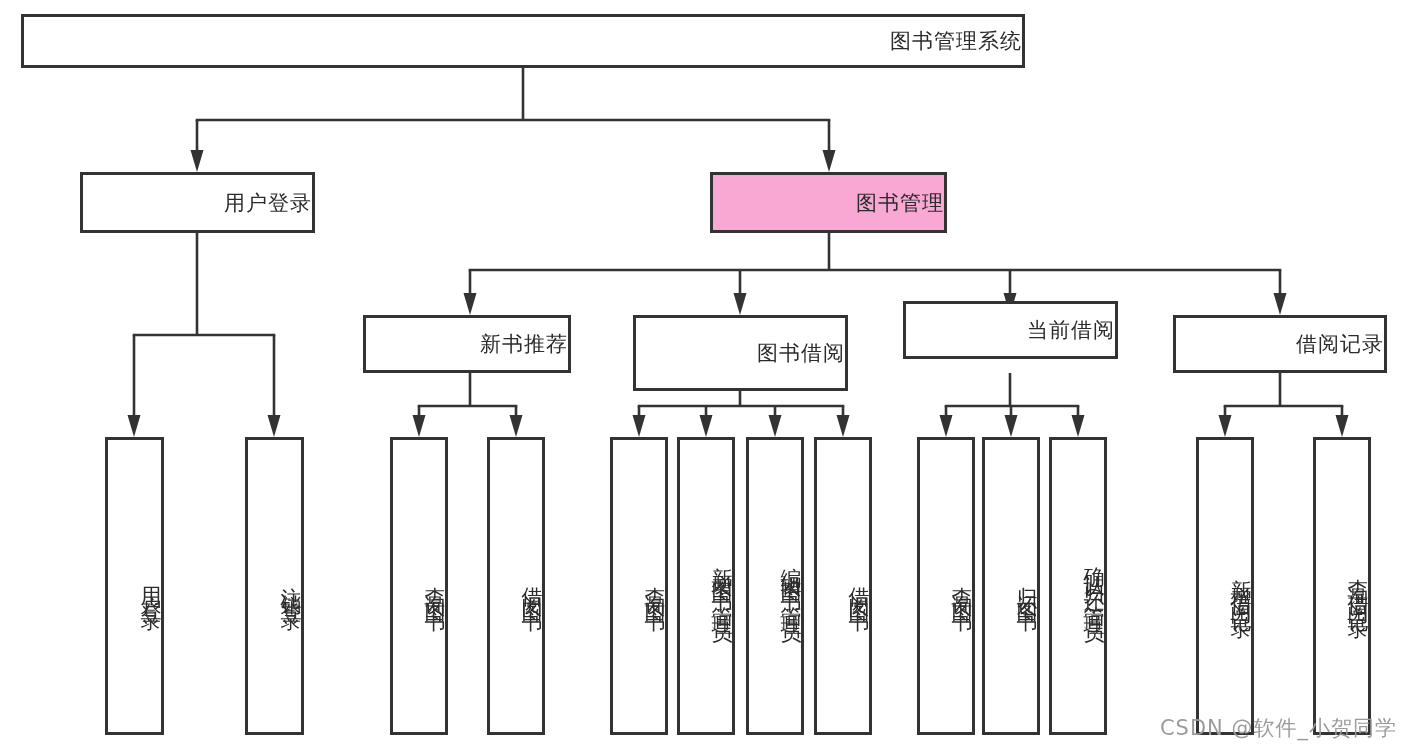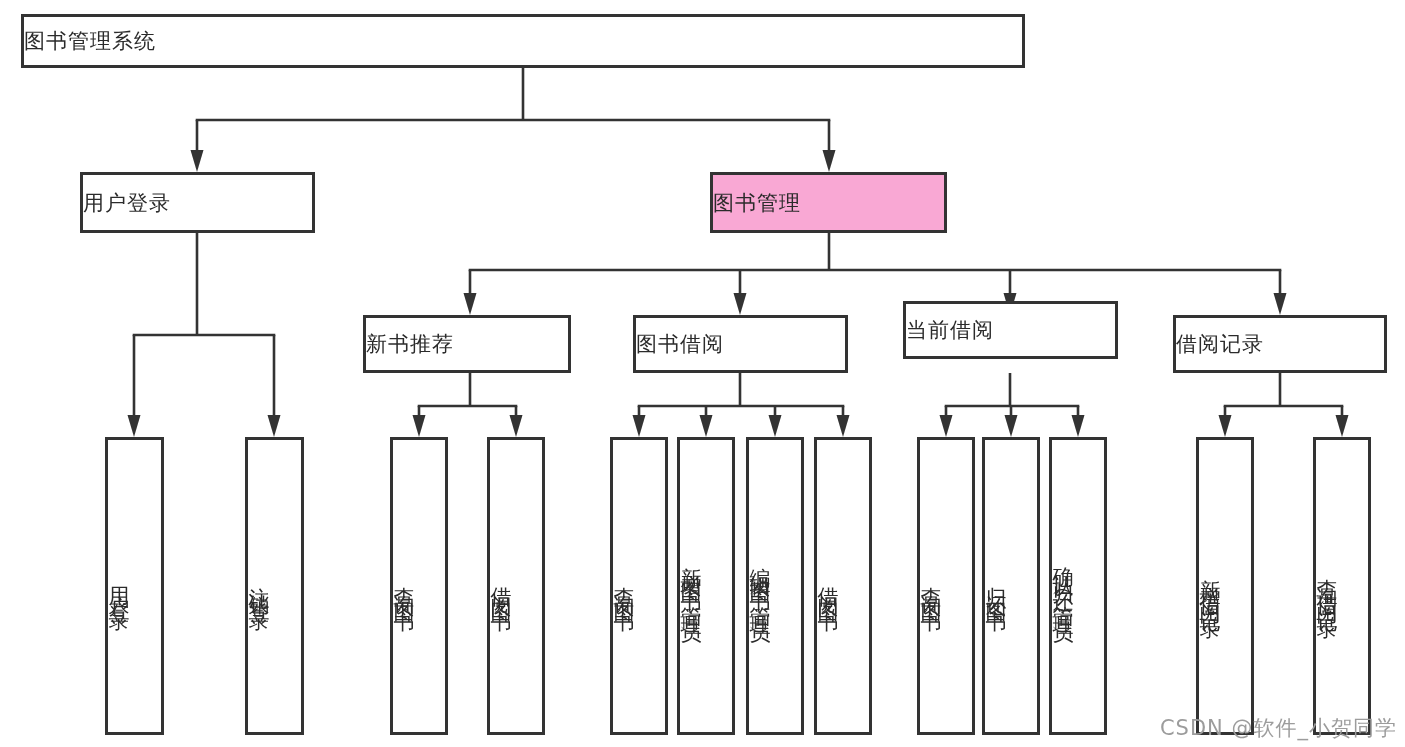--- a/index.html
+++ b/index.html
@@ -5,21 +5,21 @@
   html,body{margin:0;padding:0;background:#ffffff;}
   body{
     width:1405px;height:747px;position:relative;overflow:hidden;
     font-family:"DejaVu Sans","Liberation Sans",sans-serif;
   }
   #diagram{position:absolute;inset:0;width:1405px;height:747px;}
   svg#connector-layer{position:absolute;left:0;top:0;width:1405px;height:747px;}
   .node{
     position:absolute;box-sizing:border-box;
     background:#ffffff;border:3px solid #333333;
-    display:flex;align-items:center;justify-content:flex-start;
+    display:flex;align-items:center;justify-content:flex-end;
     color:#2b2b2b;font-size:21px;letter-spacing:1px;
     z-index:2;
   }
   .node.vertical span{
     writing-mode:vertical-rl;text-orientation:mixed;
     letter-spacing:8px;line-height:1;font-size:21px;
   }
   .watermark{
     position:absolute;right:8px;bottom:5px;
     font-size:21px;letter-spacing:1px;
@@ -90,21 +90,21 @@
     </div>
     <div class="node" style="left: 80px; top: 172px; width: 235px; height: 61px; border-color: rgb(51, 51, 51); background: rgb(255, 255, 255); color: rgb(43, 43, 43);">
       <span>用户登录</span>
     </div>
     <div class="node" style="left: 710px; top: 172px; width: 237px; height: 61px; border-color: rgb(51, 51, 51); background: #f9a8d4; color: rgb(43, 43, 43);">
       <span>图书管理</span>
     </div>
     <div class="node" style="left: 363px; top: 315px; width: 208px; height: 58px; border-color: rgb(51, 51, 51); background: rgb(255, 255, 255); color: rgb(43, 43, 43);">
       <span>新书推荐</span>
     </div>
-    <div class="node" style="left: 633px; top: 315px; width: 215px; height: 58px; border-color: rgb(51, 51, 51); background: rgb(255, 255, 255); color: rgb(43, 43, 43);">
+    <div class="node" style="left: 633px; top: 315px; width: 215px; height: 76px; border-color: rgb(51, 51, 51); background: rgb(255, 255, 255); color: rgb(43, 43, 43);">
       <span>图书借阅</span>
     </div>
     <div class="node" style="left: 903px; top: 301px; width: 215px; height: 58px; border-color: rgb(51, 51, 51); background: rgb(255, 255, 255); color: rgb(43, 43, 43);">
       <span>当前借阅</span>
     </div>
     <div class="node" style="left: 1173px; top: 315px; width: 214px; height: 58px; border-color: rgb(51, 51, 51); background: rgb(255, 255, 255); color: rgb(43, 43, 43);">
       <span>借阅记录</span>
     </div>
     <div class="node vertical" style="left: 105px; top: 437px; width: 59px; height: 298px; border-color: rgb(51, 51, 51); background: rgb(255, 255, 255); color: rgb(43, 43, 43);">
       <span>用户登录</span>

